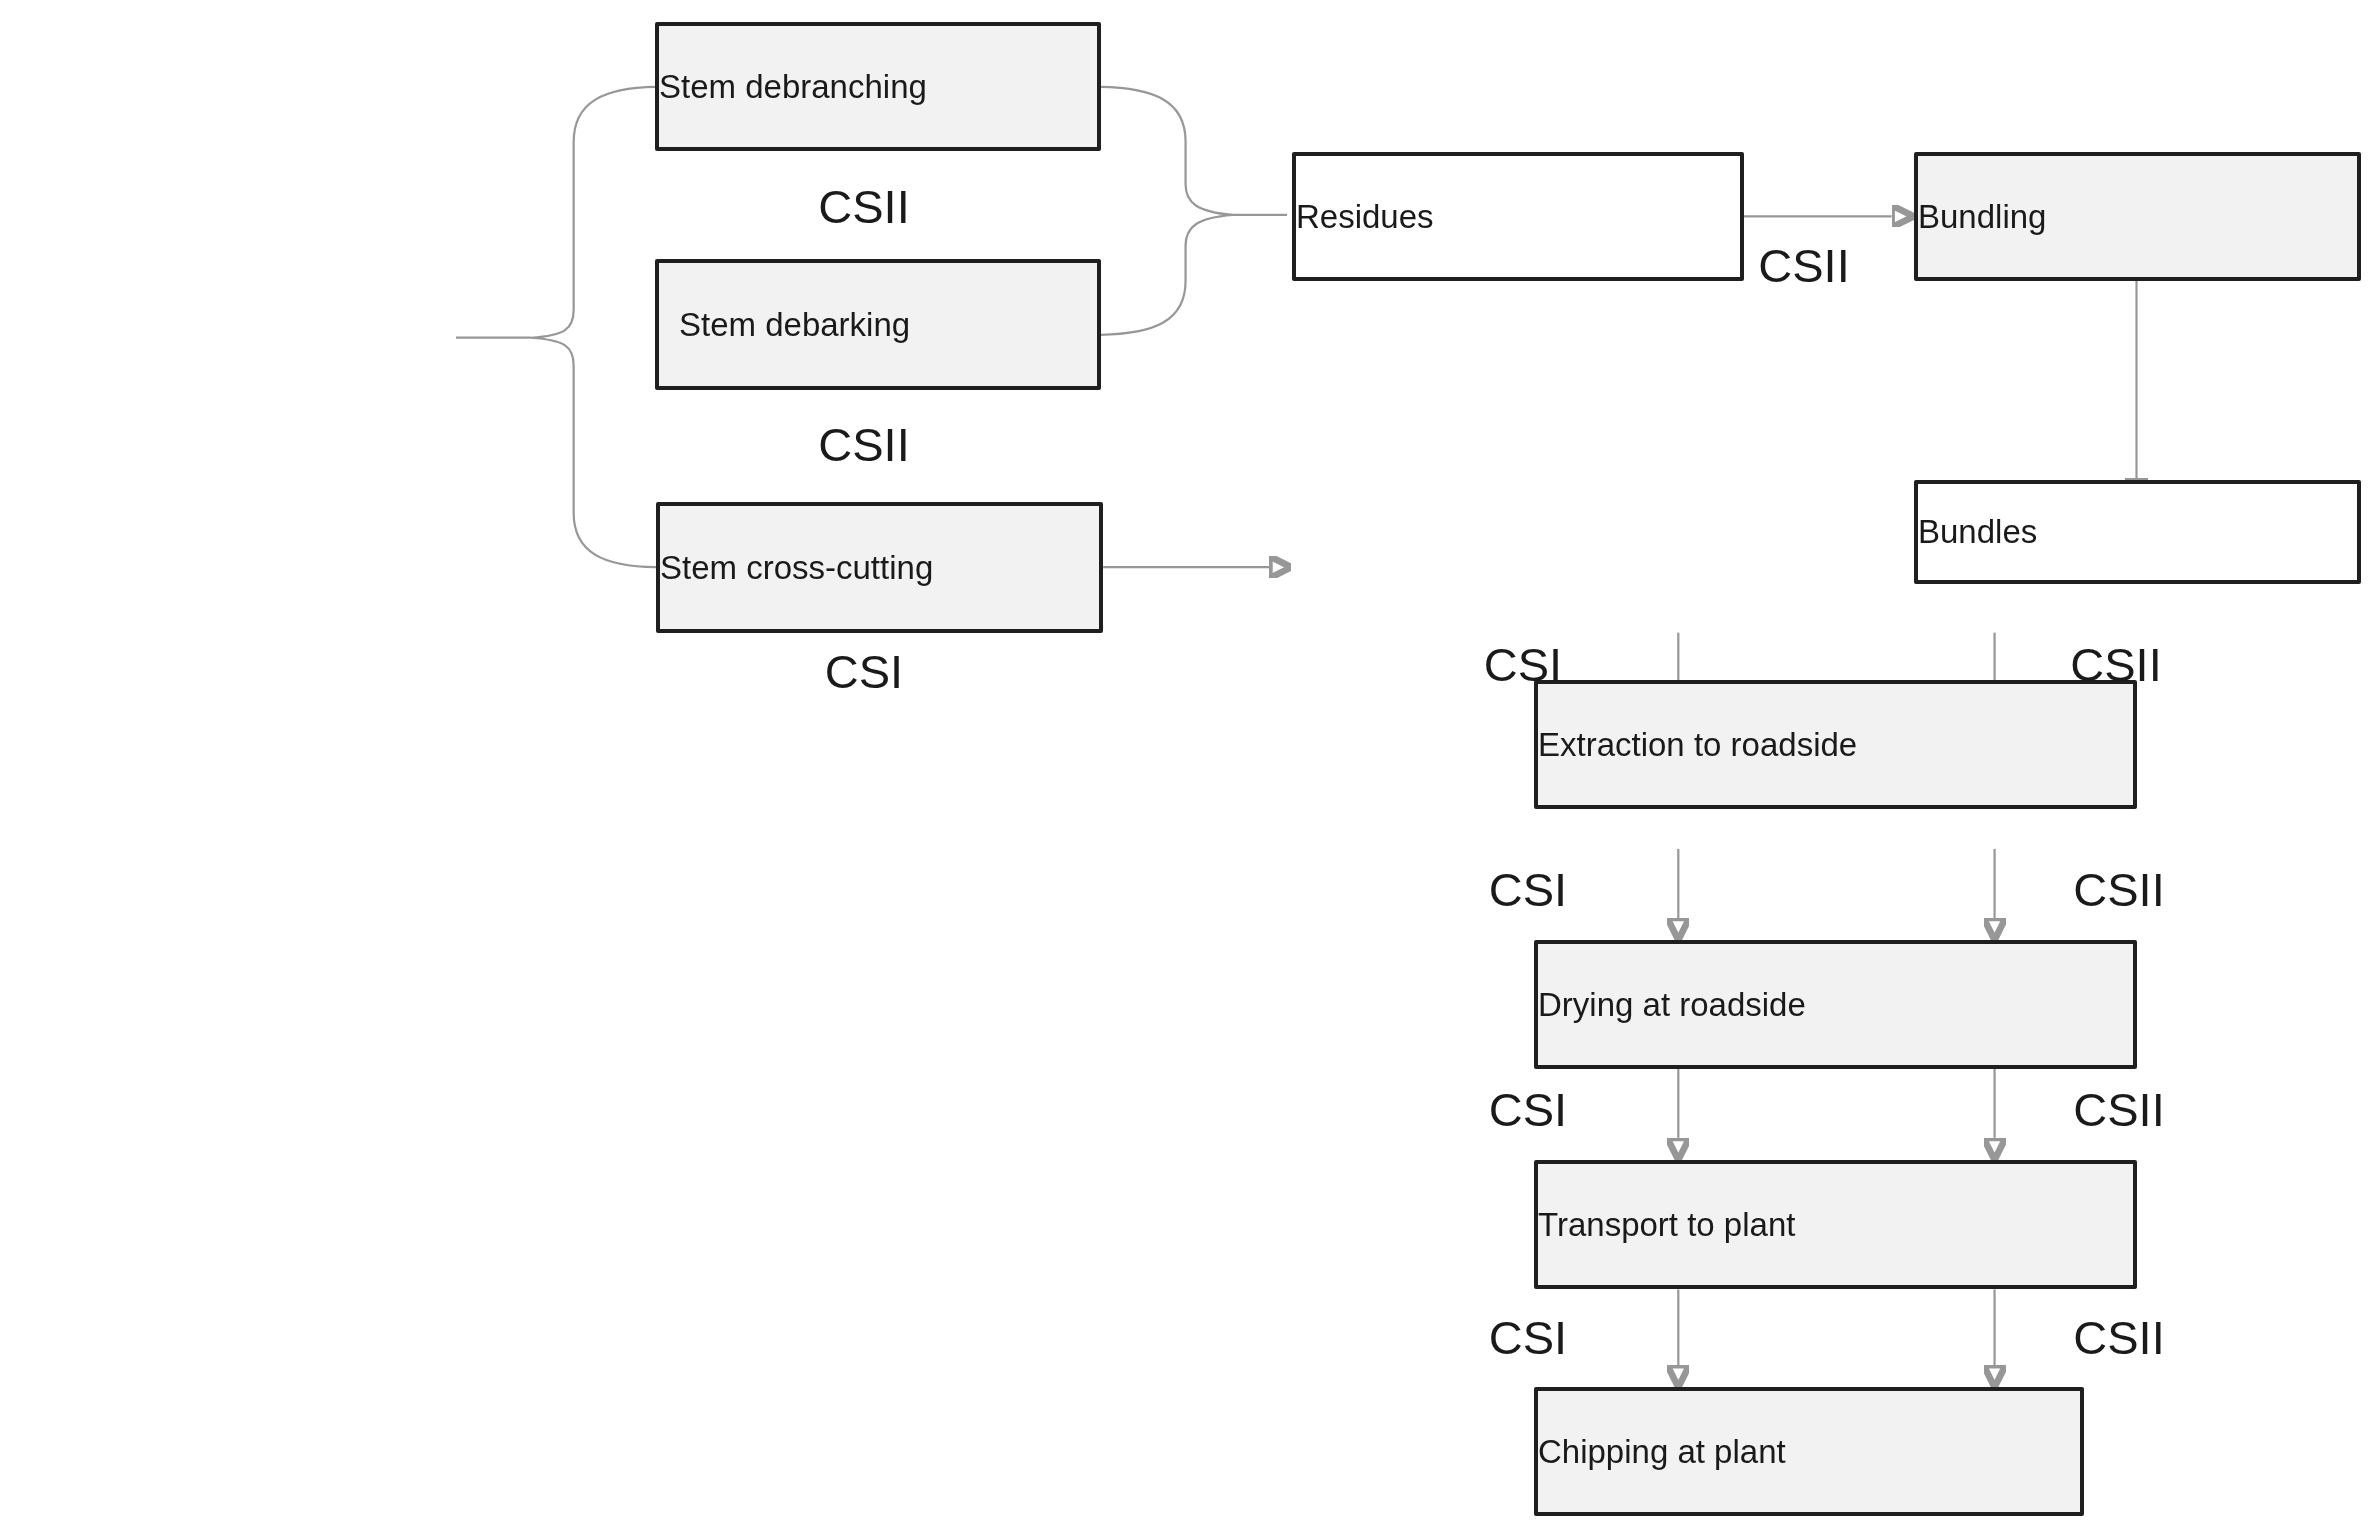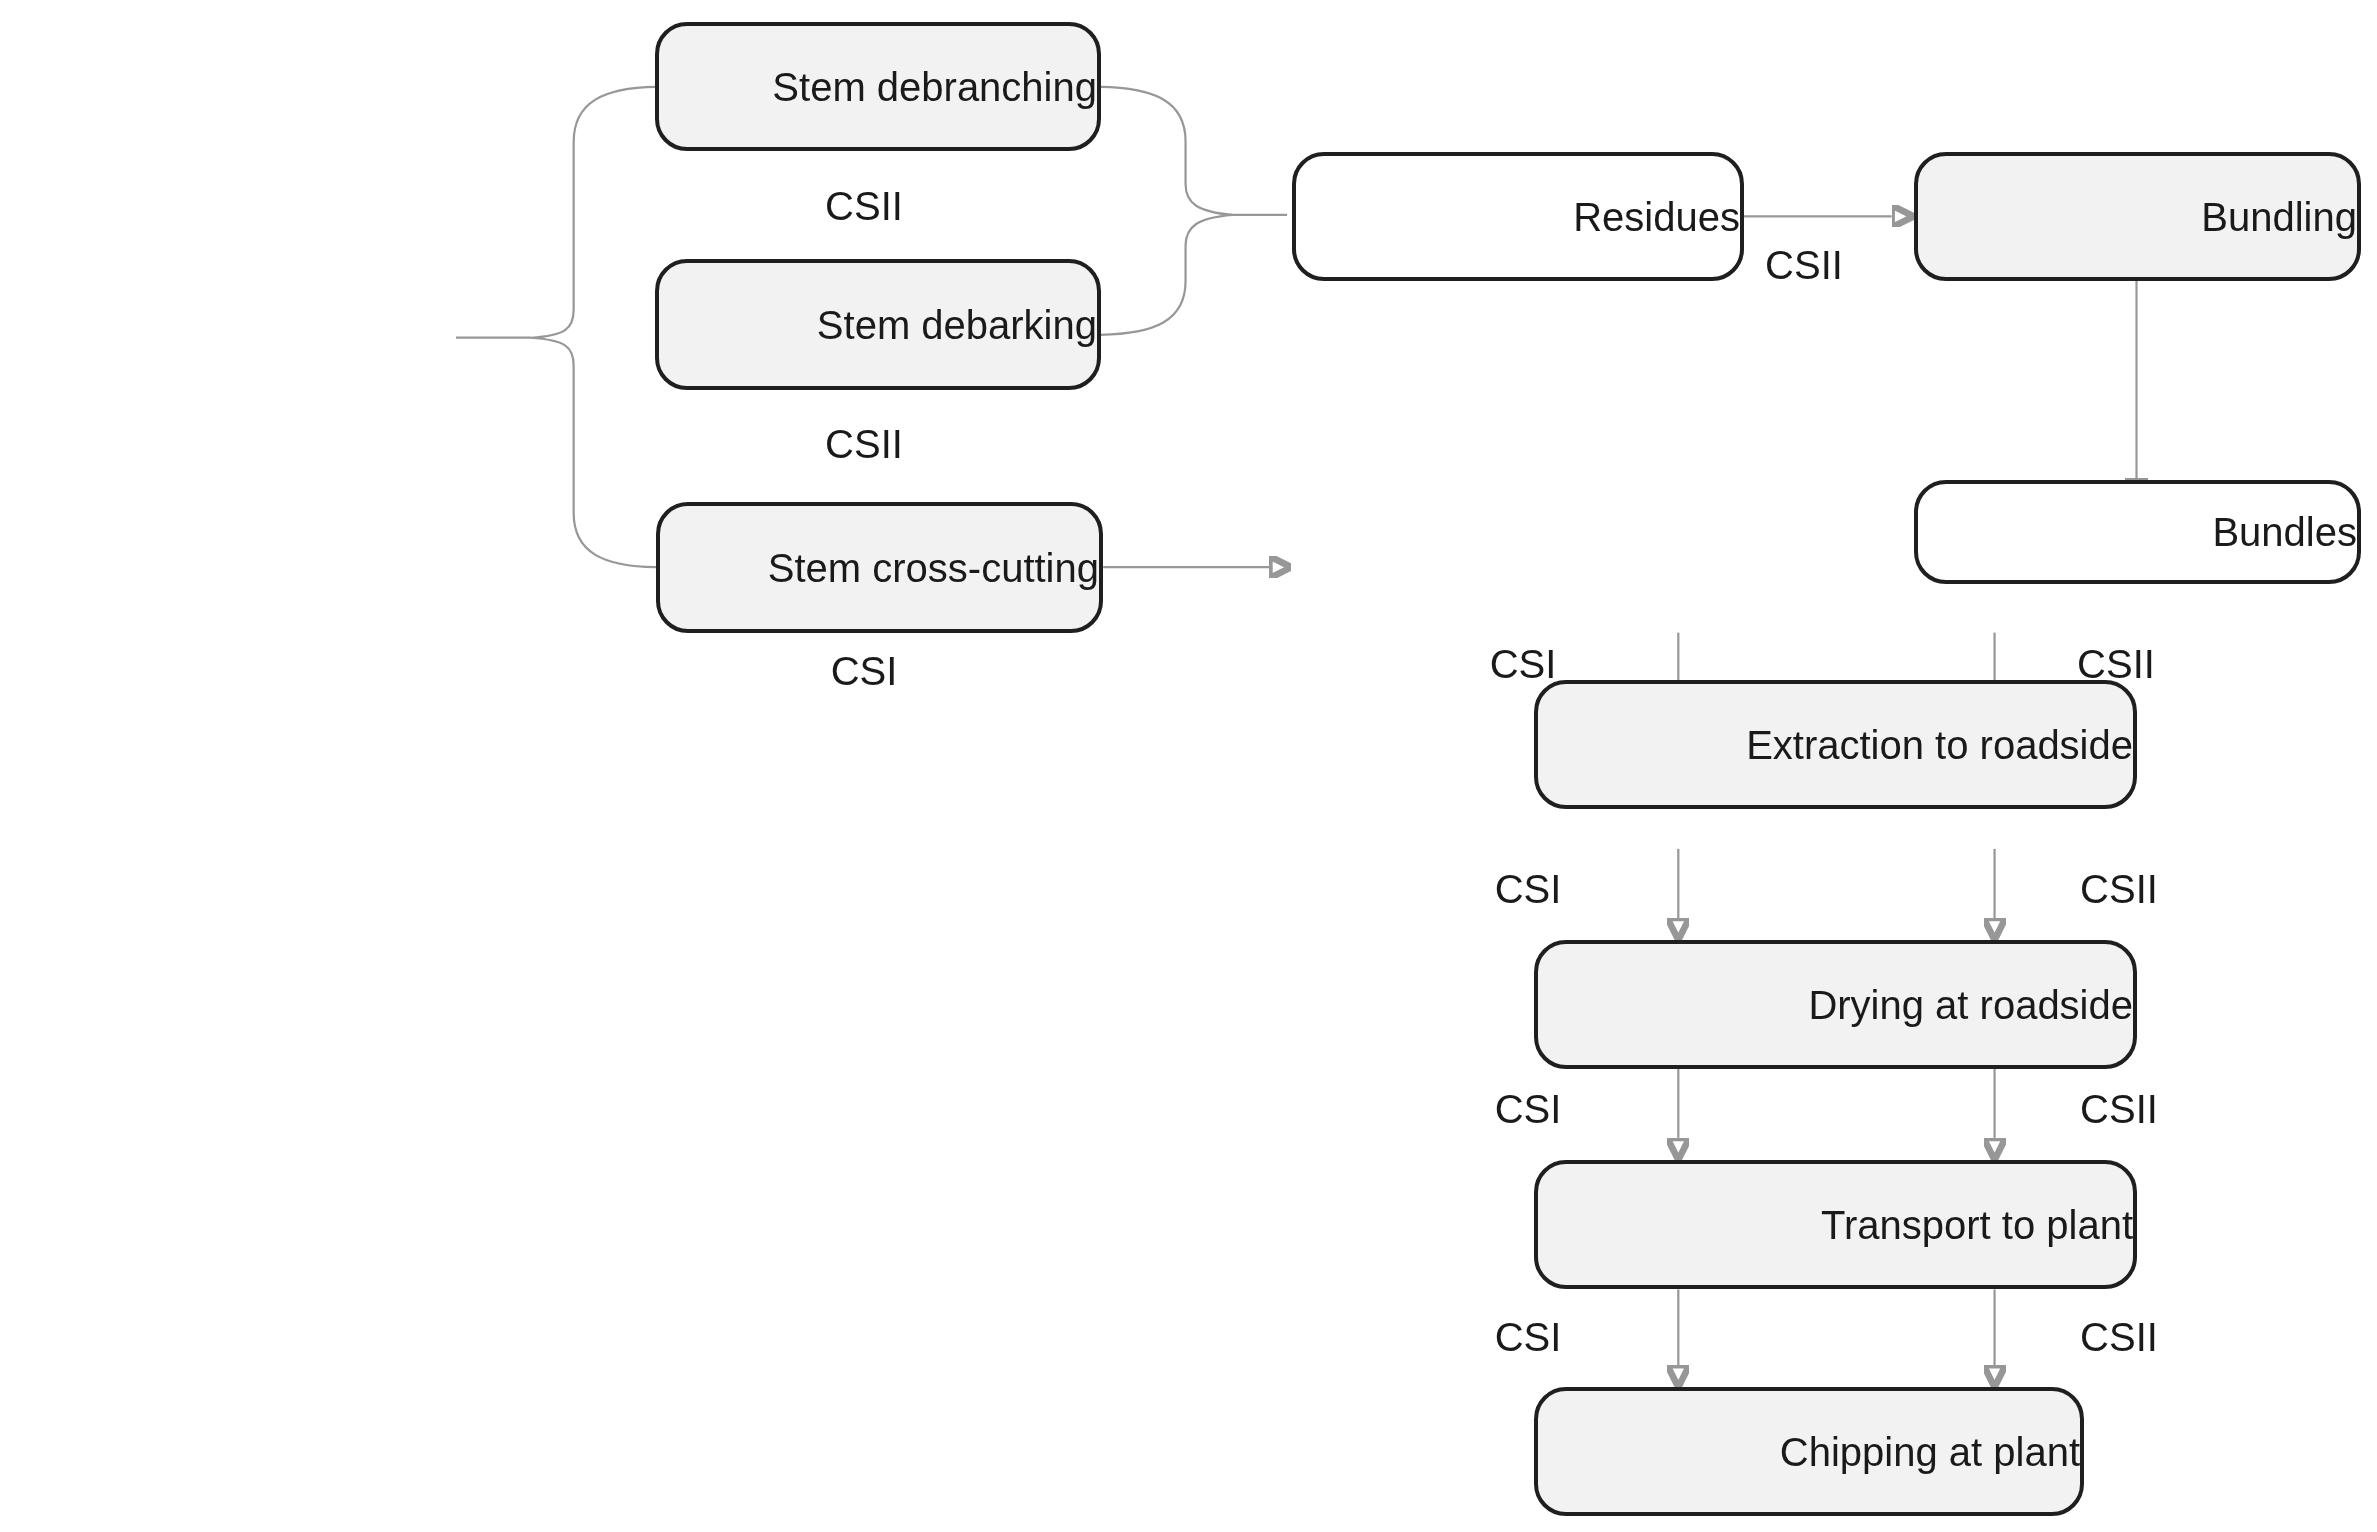--- a/index.html
+++ b/index.html
@@ -10,29 +10,29 @@
     --text:#1a1a1a;
     --background:#ffffff;
   }
   html,body{margin:0;padding:0;}
   body{background:var(--background);font-family:"Liberation Sans",sans-serif;}
   .canvas{position:relative;width:2377px;height:1533px;background:var(--background);overflow:hidden;}
   .edge-layer{position:absolute;left:0;top:0;width:2377px;height:1533px;}
   .edge-layer path{fill:none;stroke:var(--connector);stroke-width:3px;}
   .node{
     position:absolute;box-sizing:border-box;
-    border:4.4px solid var(--node-border);border-radius:32px;
+    border:4.4px solid var(--node-border);border-radius:2px;
     background:var(--node-fill-shaded);
-    display:flex;align-items:center;justify-content:flex-end;
-    color:var(--text);font-size:40px;line-height:1.15;text-align:center;
+    display:flex;align-items:center;justify-content:flex-start;
+    color:var(--text);font-size:33px;line-height:1.15;text-align:center;
   }
   .node.plain{background:var(--node-fill-plain);}
   .cs-label{
     position:absolute;transform:translate(-50%,-50%);
-    color:var(--text);font-size:40px;white-space:nowrap;
+    color:var(--text);font-size:47px;white-space:nowrap;
   }
 </style>
 </head>
 <body>
 
 <div class="canvas">
 
   <svg class="edge-layer" viewBox="0 0 3232 2084" aria-hidden="true">
     <defs>
       <marker id="arrowhead" viewBox="0 0 10 10" refX="0" refY="5" markerWidth="10" markerHeight="10" orient="auto">

